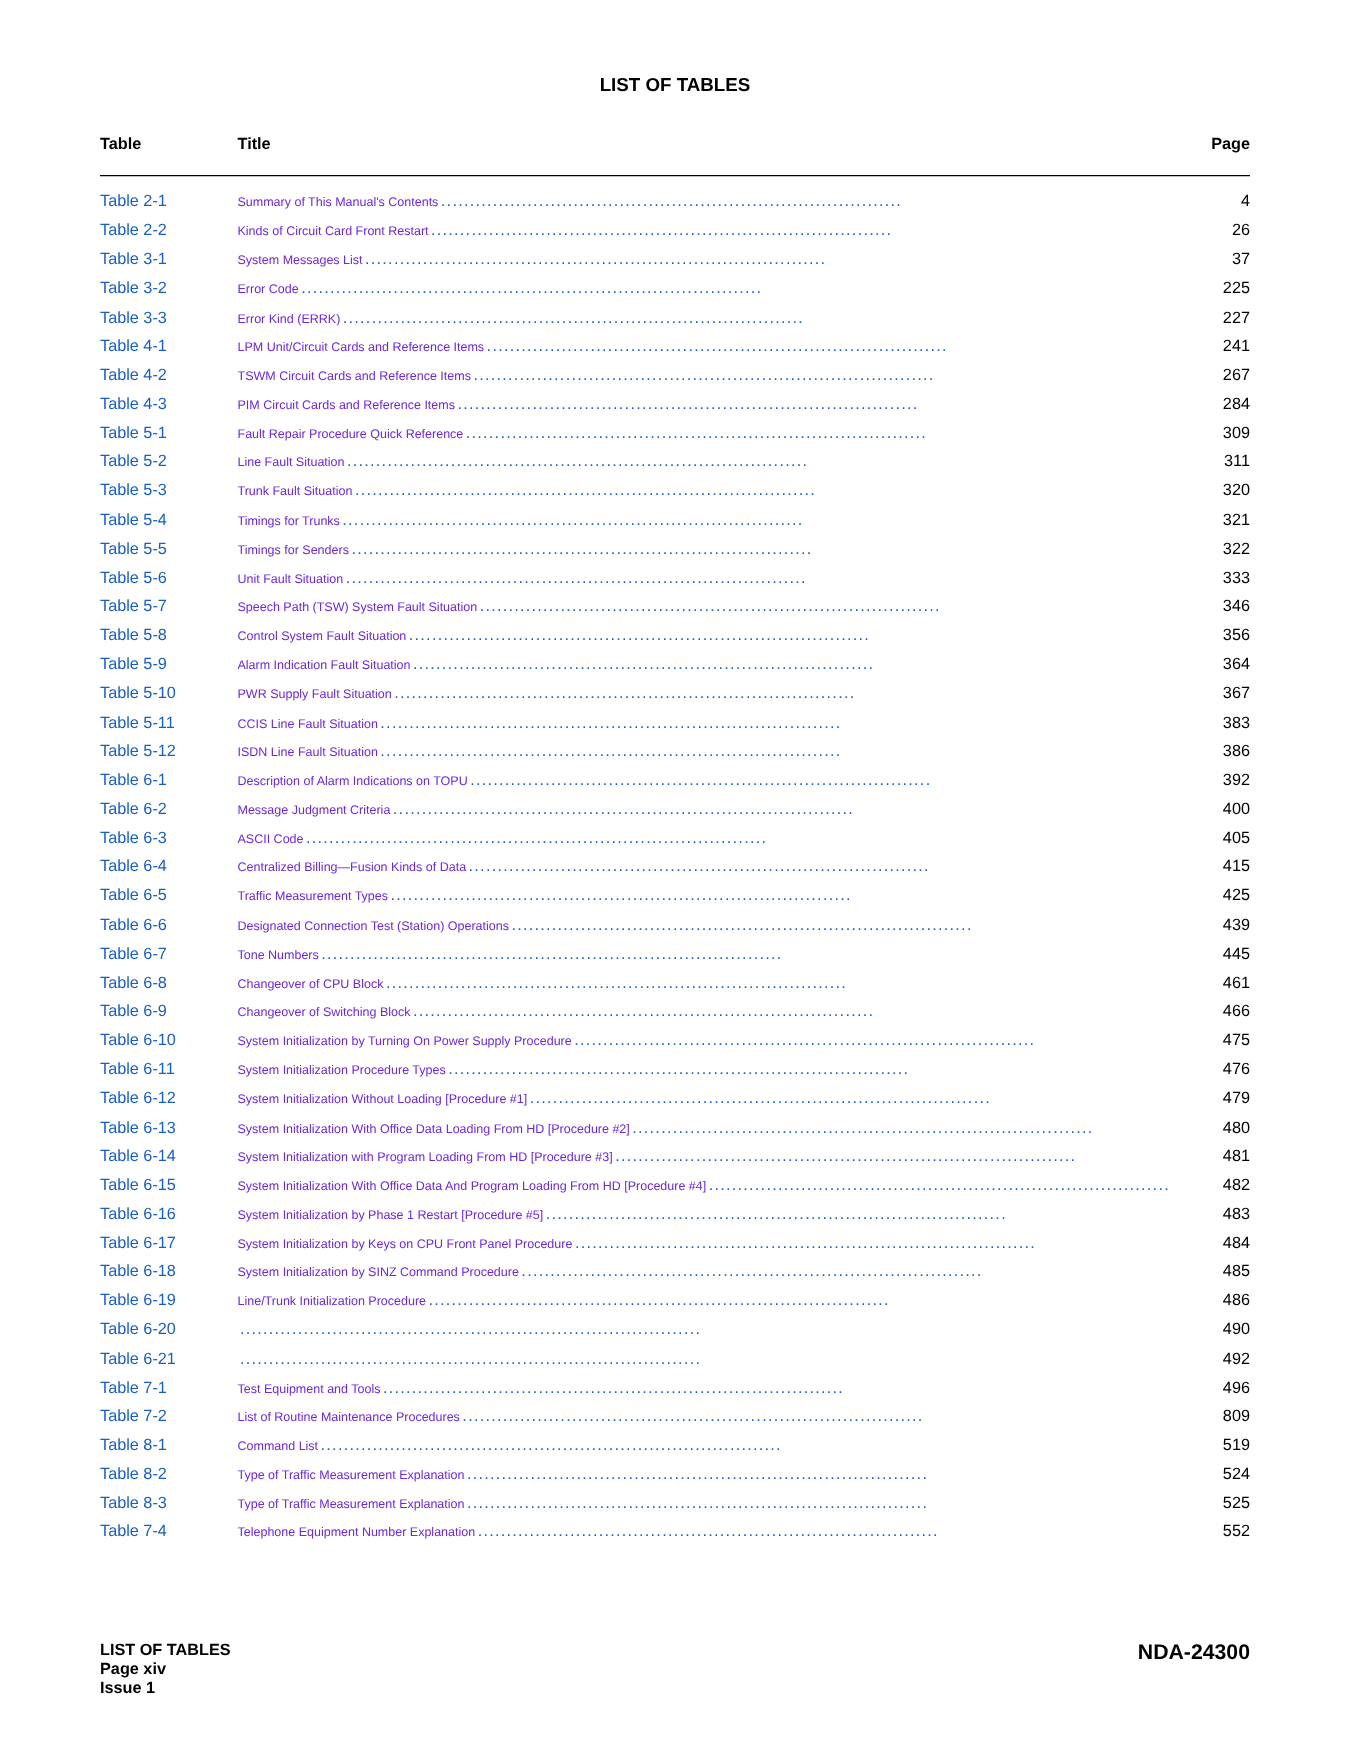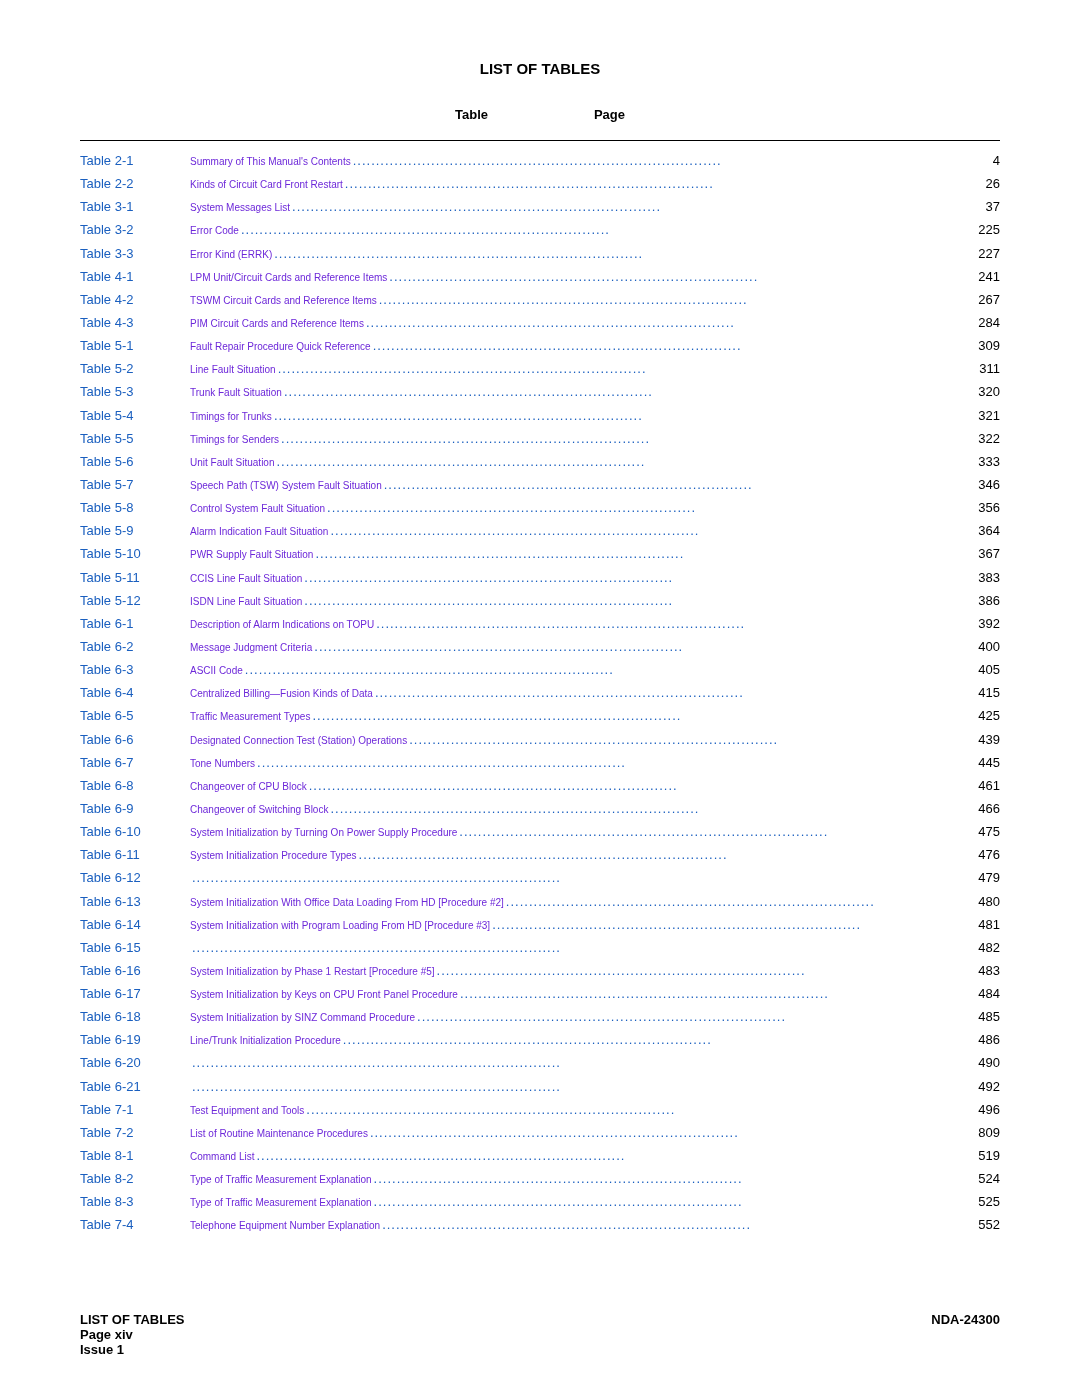--- a/index.html
+++ b/index.html
@@ -86,33 +86,34 @@
       display: flex;
       justify-content: space-between;
       align-items: flex-start;
     }
     .footer-left {
       font-size: 13px;
       font-weight: bold;
       color: #000;
     }
     .footer-center {
-      font-size: 13px;
+      font-size: 17px;
       font-weight: bold;
       color: #000;
     }
   </style>
 </head>
 <body>
 
 <div class="page-container">
   <div class="page-title">LIST OF TABLES</div>
 
   <div class="col-headers">
     <div class="col-table">Table</div>
+    <div class="col-title">Title</div>
     <div class="col-page">Page</div>
   </div>
   <hr class="divider">
 
   <div id="toc-list">
       <div class="toc-row">
         <a class="toc-table-ref" href="#">Table 2-1</a>
         <div class="toc-title-area">
           <span class="toc-title-text">Summary of This Manual's Contents</span>
           <span class="toc-dots"> ................................................................................</span>
@@ -355,20 +356,21 @@
         <a class="toc-table-ref" href="#">Table 6-11</a>
         <div class="toc-title-area">
           <span class="toc-title-text">System Initialization Procedure Types</span>
           <span class="toc-dots"> ................................................................................</span>
         </div>
         <span class="toc-page">476</span>
       </div>
       <div class="toc-row">
         <a class="toc-table-ref" href="#">Table 6-12</a>
         <div class="toc-title-area">
+          <span class="toc-title-text">System Initialization Without Loading [Procedure #1]</span>
           <span class="toc-dots"> ................................................................................</span>
         </div>
         <span class="toc-page">479</span>
       </div>
       <div class="toc-row">
         <a class="toc-table-ref" href="#">Table 6-13</a>
         <div class="toc-title-area">
           <span class="toc-title-text">System Initialization With Office Data Loading From HD [Procedure #2]</span>
           <span class="toc-dots"> ................................................................................</span>
         </div>
@@ -378,20 +380,21 @@
         <a class="toc-table-ref" href="#">Table 6-14</a>
         <div class="toc-title-area">
           <span class="toc-title-text">System Initialization with Program Loading From HD [Procedure #3]</span>
           <span class="toc-dots"> ................................................................................</span>
         </div>
         <span class="toc-page">481</span>
       </div>
       <div class="toc-row">
         <a class="toc-table-ref" href="#">Table 6-15</a>
         <div class="toc-title-area">
+          <span class="toc-title-text">System Initialization With Office Data And Program Loading From HD [Procedure #4]</span>
           <span class="toc-dots"> ................................................................................</span>
         </div>
         <span class="toc-page">482</span>
       </div>
       <div class="toc-row">
         <a class="toc-table-ref" href="#">Table 6-16</a>
         <div class="toc-title-area">
           <span class="toc-title-text">System Initialization by Phase 1 Restart [Procedure #5]</span>
           <span class="toc-dots"> ................................................................................</span>
         </div>

